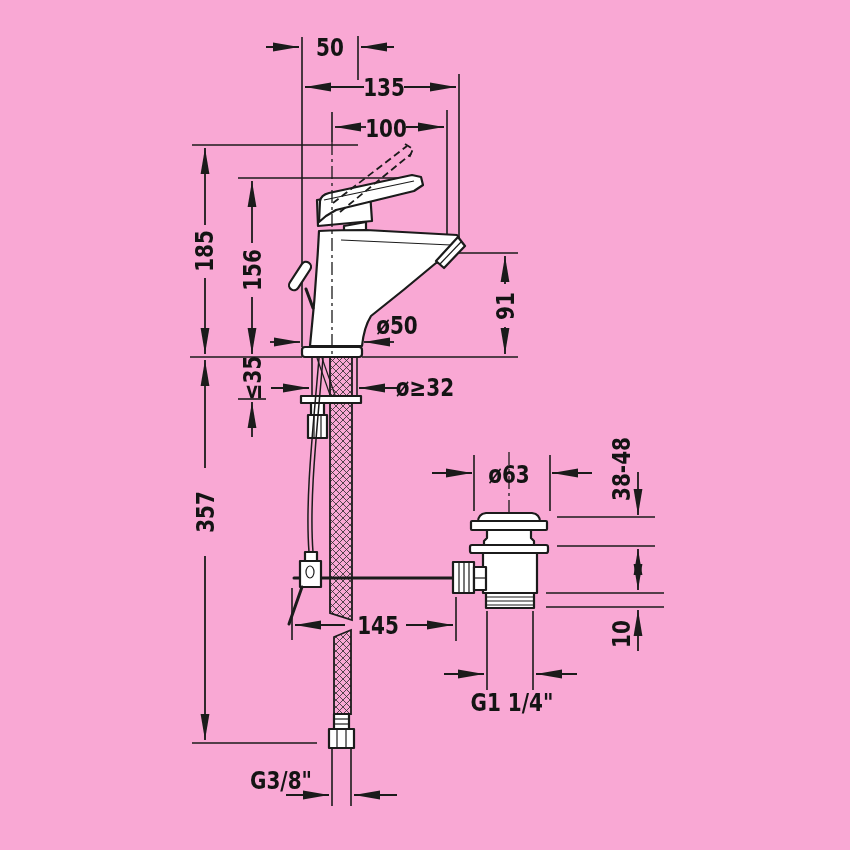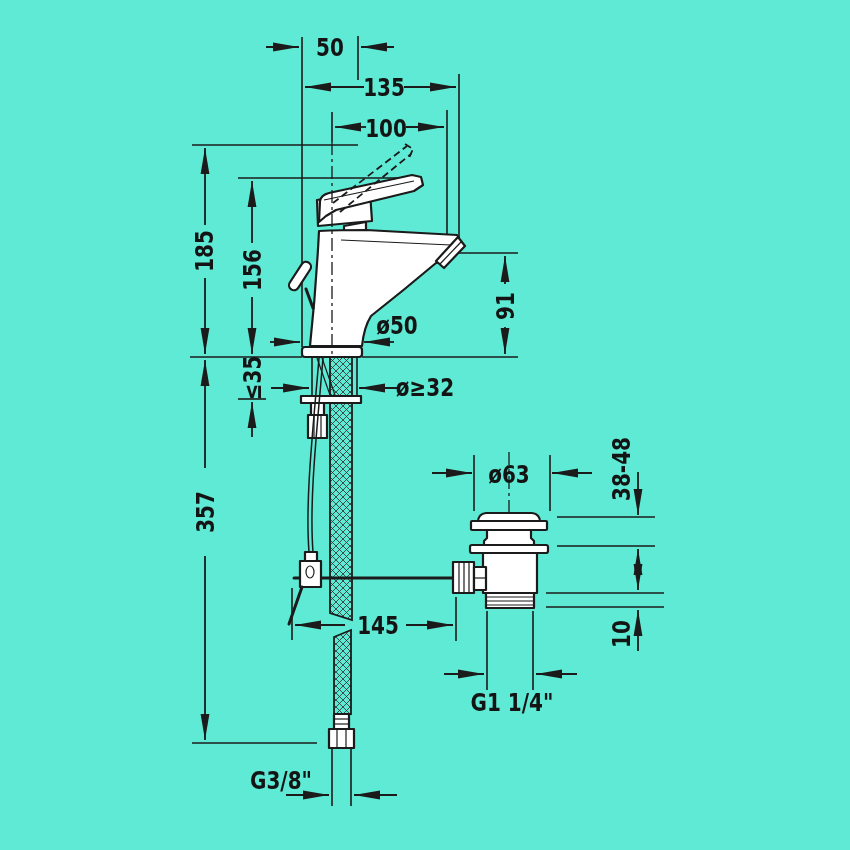--- a/index.html
+++ b/index.html
@@ -1,16 +1,16 @@
 <!DOCTYPE html>
 <html><head>
 <meta charset="utf-8">
 <style>
   html,body{margin:0;padding:0;background:#ffffff;}
-  .stage{position:relative;width:850px;height:850px;background:#5eead4;overflow:hidden;
+  .stage{position:relative;width:850px;height:850px;background:#f9a8d4;overflow:hidden;
          font-family:"DejaVu Sans",sans-serif;}
   svg{display:block;}
   .ln{stroke:#1b1b1b;stroke-width:1.6;fill:none;stroke-linecap:butt;}
   .dim{stroke:#1b1b1b;stroke-width:1.8;fill:none;}
   .out{stroke:#1b1b1b;stroke-width:2.2;fill:#ffffff;stroke-linejoin:round;}
   .thin{stroke:#1b1b1b;stroke-width:1.2;fill:none;}
   .rod{stroke:#1b1b1b;stroke-width:3;fill:none;stroke-linecap:round;}
   .rodline{stroke:#1b1b1b;stroke-width:1.5;fill:none;}
   .dashed{stroke:#1b1b1b;stroke-width:1.8;fill:none;stroke-dasharray:7 4;}
   .cl{stroke:#1b1b1b;stroke-width:1.3;fill:none;stroke-dasharray:13 4 3 4;}

